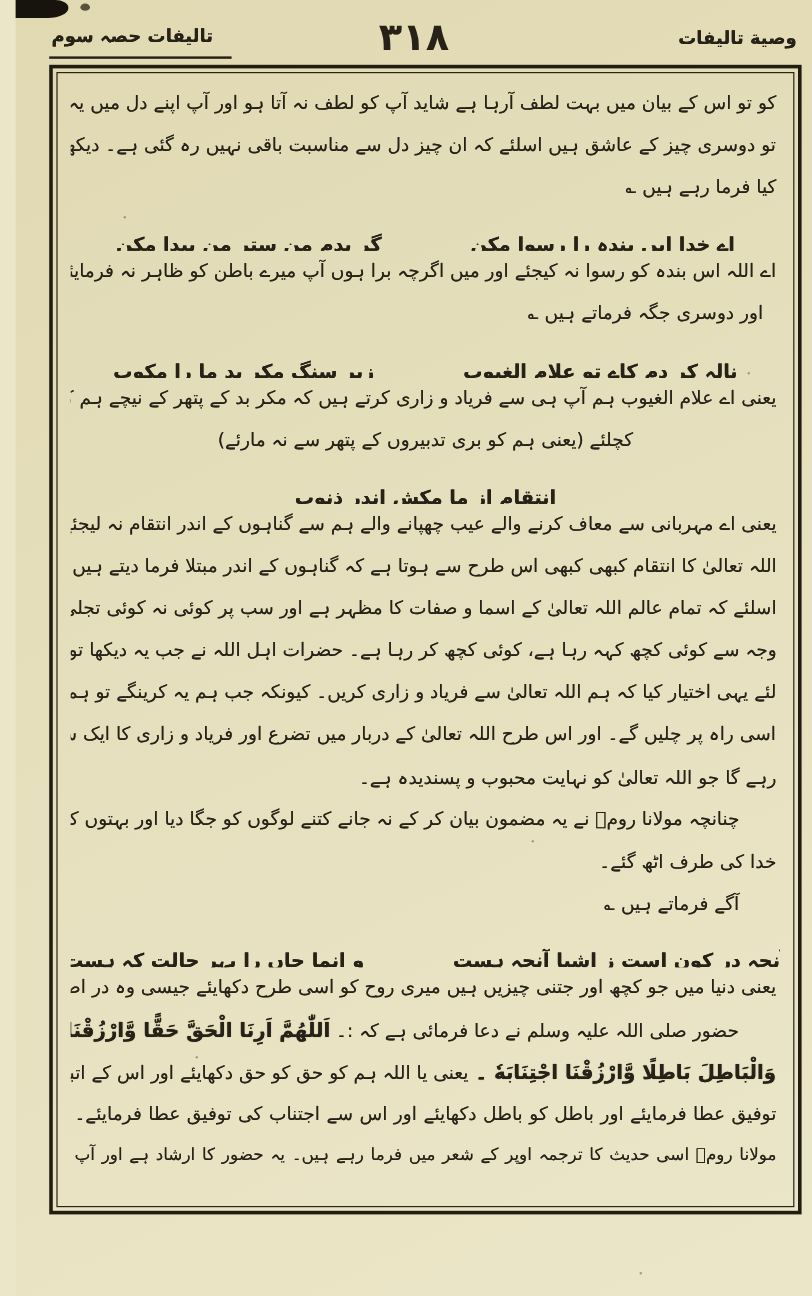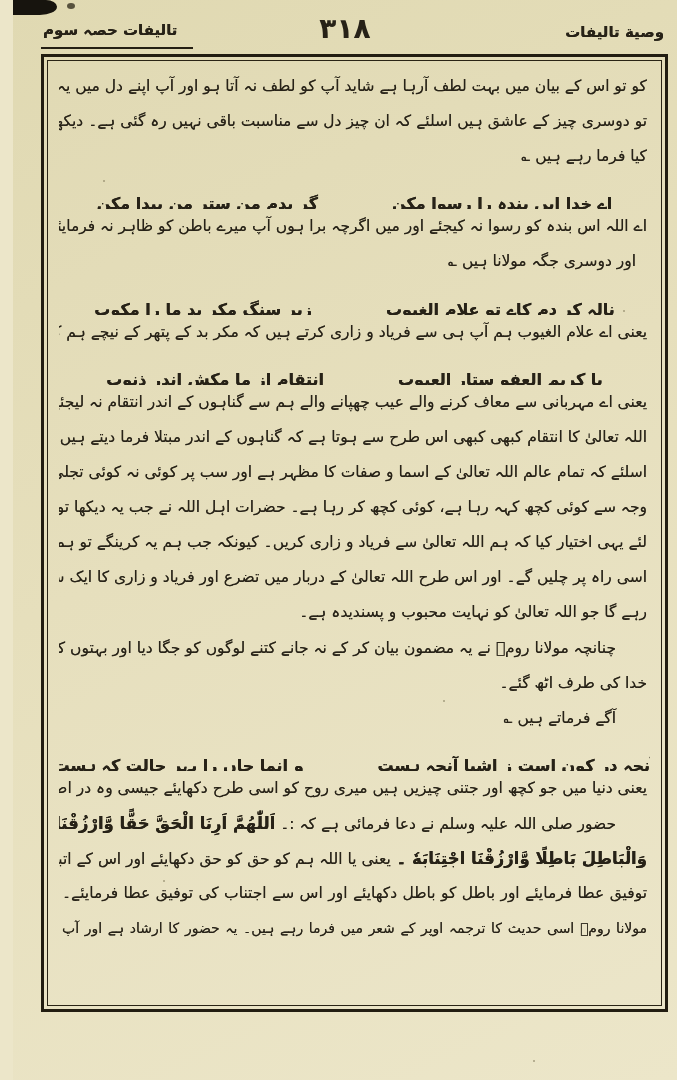--- a/index.html
+++ b/index.html
@@ -19,21 +19,21 @@
   .smudge-dot{position:absolute;top:3px;left:54px;width:8px;height:6px;
     background:#35301f;border-radius:50%;opacity:.8;}
   .speck{position:absolute;width:2px;height:2px;border-radius:50%;background:#6b6344;opacity:.55;
     box-shadow:120px 260px 0 #6b6344,340px 520px 0 #6b6344,520px 130px 0 #6b6344,
                60px 700px 0 #6b6344,430px 880px 0 #6b6344,260px 1010px 0 #6b6344;}
   
   .header-left{position:absolute;top:21px;left:30px;font-size:15px;font-weight:bold;
     text-shadow:0 0 .4px #272217;}
   .header-left-rule{position:absolute;top:47px;left:28px;width:152px;height:2px;background:#241f13;}
   .page-number{position:absolute;top:12px;left:0;right:0;text-align:center;
-    font-size:28px;font-weight:bold;letter-spacing:3px;}
+    font-size:32px;font-weight:bold;letter-spacing:3px;}
   .header-right{position:absolute;top:23px;right:13px;font-size:15px;font-weight:bold;
     text-shadow:0 0 .4px #272217;}
   
   .frame{position:absolute;left:28px;top:54px;width:621px;height:952px;
     border:3px solid #221d11;background:rgba(255,255,255,0.02);}
   .frame-inner{position:absolute;inset:3px;border:1.5px solid #2a2415;}
   
   .content{position:absolute;inset:8px 11px 6px 11px;direction:rtl;
     color:#272217;text-shadow:0 0 .45px rgba(39,34,23,.65);}
   .line{height:35.1px;line-height:35.1px;font-size:15.5px;overflow:hidden;
@@ -71,31 +71,31 @@
         <div class="line para">کو تو اس کے بیان میں بہت لطف آرہا ہے شاید آپ کو لطف نہ آتا ہو اور آپ اپنے دل میں یہ کہتے ہوں کہ ہم</div>
         <div class="line para">تو دوسری چیز کے عاشق ہیں اسلئے کہ ان چیز دل سے مناسبت باقی نہیں رہ گئی ہے۔ دیکھئے مولانا رومؒ</div>
         <div class="line start">کیا فرما رہے ہیں ؎</div>
 
         <div class="line couplet">
           <span>اے خدا ایں بندہ را رسوا مکن</span>
           <span>گر بدم من سترِ من پیدا مکن</span>
         </div>
 
         <div class="line center">اے اللہ اس بندہ کو رسوا نہ کیجئے اور میں اگرچہ برا ہوں آپ میرے باطن کو ظاہر نہ فرمایئے</div>
-        <div class="line start indent-sm">اور دوسری جگہ مولانا ہیں ؎</div>
+        <div class="line start indent-sm">اور دوسری جگہ فرماتے ہیں ؎</div>
 
         <div class="line couplet">
           <span>نالہ کر دم کاے تو علام الغیوب</span>
           <span>زیر سنگ مکر بد ما را مکوب</span>
         </div>
 
         <div class="line para">یعنی اے علام الغیوب ہم آپ ہی سے فریاد و زاری کرتے ہیں کہ مکر بد کے پتھر کے نیچے ہم کو مت</div>
+        <div class="line center">کچلئے (یعنی ہم کو بری تدبیروں کے پتھر سے نہ مارئے)</div>
 
         <div class="line couplet">
-          <span>یا کریم العفو ستار العیوب</span>
           <span>انتقام از ما مکش اندر ذنوب</span>
         </div>
 
         <div class="line center">یعنی اے مہربانی سے معاف کرنے والے عیب چھپانے والے ہم سے گناہوں کے اندر انتقام نہ لیجئے۔</div>
         <div class="line para">اللہ تعالیٰ کا انتقام کبھی کبھی اس طرح سے ہوتا ہے کہ گناہوں کے اندر مبتلا فرما دیتے ہیں۔</div>
         <div class="line para">اسلئے کہ تمام عالم اللہ تعالیٰ کے اسما و صفات کا مظہر ہے اور سب پر کوئی نہ کوئی تجلی ہو رہی ہے اسی</div>
         <div class="line para">وجہ سے کوئی کچھ کہہ رہا ہے، کوئی کچھ کر رہا ہے۔ حضرات اہل اللہ نے جب یہ دیکھا تو انھوں نے اپنے</div>
         <div class="line para">لئے یہی اختیار کیا کہ ہم اللہ تعالیٰ سے فریاد و زاری کریں۔ کیونکہ جب ہم یہ کرینگے تو ہمارے معتقدین</div>
         <div class="line para">اسی راہ پر چلیں گے۔ اور اس طرح اللہ تعالیٰ کے دربار میں تضرع اور فریاد و زاری کا ایک سلسلہ جاری</div>
         <div class="line start">رہے گا جو اللہ تعالیٰ کو نہایت محبوب و پسندیدہ ہے۔</div>

